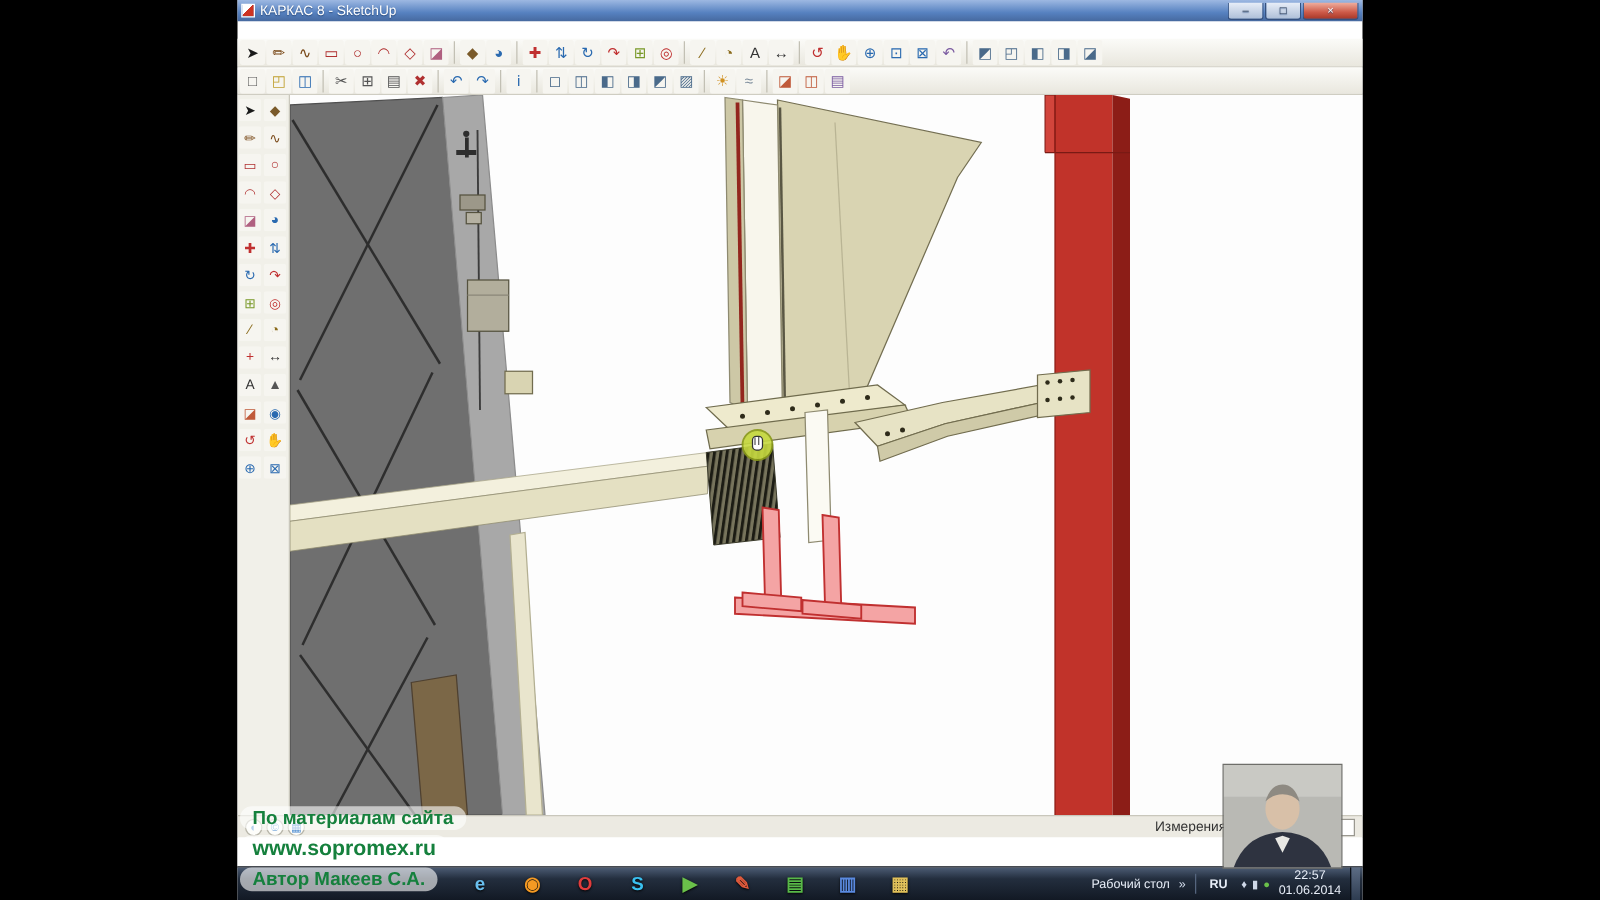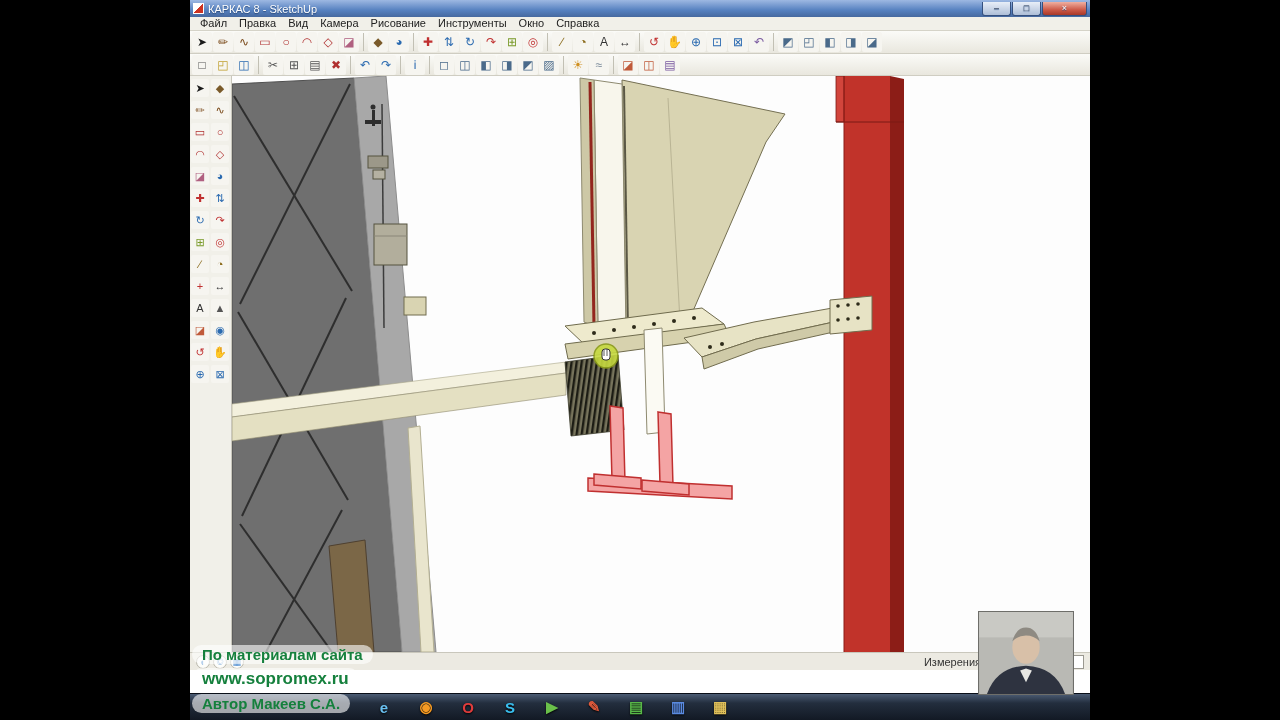--- a/index.html
+++ b/index.html
@@ -93,30 +93,20 @@
     <div class="titlebar">
       <span class="app-icon"></span>
       <span>КАРКАС 8 - SketchUp</span>
       <span class="win-btns">
         <span class="win-btn">–</span>
         <span class="win-btn">□</span>
         <span class="win-btn close">×</span>
       </span>
     </div>
 
-    <div class="menubar" id="menubar">
-        <span class="menu-item">Файл</span>
-        <span class="menu-item">Правка</span>
-        <span class="menu-item">Вид</span>
-        <span class="menu-item">Камера</span>
-        <span class="menu-item">Рисование</span>
-        <span class="menu-item">Инструменты</span>
-        <span class="menu-item">Окно</span>
-        <span class="menu-item">Справка</span>
-      </div>
 
     <div class="toolbar tb1" id="toolbar1">
         <span class="icon-chip" style="color: rgb(26, 26, 26);">➤</span>
         <span class="icon-chip" style="color: rgb(122, 74, 26);">✏</span>
         <span class="icon-chip" style="color: rgb(122, 74, 26);">∿</span>
         <span class="icon-chip" style="color: rgb(176, 48, 48);">▭</span>
         <span class="icon-chip" style="color: rgb(176, 48, 48);">○</span>
         <span class="icon-chip" style="color: rgb(176, 48, 48);">◠</span>
         <span class="icon-chip" style="color: rgb(176, 48, 48);">◇</span>
         <span class="icon-chip" style="color: rgb(176, 96, 128);">◪</span>
@@ -336,20 +326,36 @@
           <span class="ql-icon" style="color: rgb(106, 192, 240);">e</span>
           <span class="ql-icon" style="color: rgb(245, 154, 35);">◉</span>
           <span class="ql-icon" style="color: rgb(224, 60, 60);">O</span>
           <span class="ql-icon" style="color: rgb(58, 192, 240);">S</span>
           <span class="ql-icon" style="color: rgb(106, 192, 74);">▶</span>
           <span class="ql-icon" style="color: rgb(224, 90, 60);">✎</span>
           <span class="ql-icon" style="color: rgb(88, 184, 72);">▤</span>
           <span class="ql-icon" style="color: rgb(90, 138, 224);">▥</span>
           <span class="ql-icon" style="color: rgb(224, 192, 90);">▦</span>
         </span>
+      <span class="tray">
+        <span>Рабочий стол</span>
+        <span class="chevrons">»</span>
+        <span class="tray-divider"></span>
+        <span class="lang-box">RU</span>
+        <span id="tray-icons" style="display:flex;gap:4px;">
+            <span class="tray-icon" style="color: rgb(207, 216, 232);">♦</span>
+            <span class="tray-icon" style="color: rgb(207, 216, 232);">▮</span>
+            <span class="tray-icon" style="color: rgb(106, 192, 74);">●</span>
+          </span>
+        <span class="clock">
+          <span>22:57</span><br>
+          <span>01.06.2014</span>
+        </span>
+        <span class="show-desktop"></span>
+      </span>
     </div>
 
     <div class="webcam">
       <svg viewBox="0 0 96 84">
         <rect width="96" height="84" fill="#b9b9b4"></rect>
         <rect width="96" height="26" fill="#c9c9c4"></rect>
         <path d="M8,84 Q18,56 48,55 Q78,56 88,84 Z" fill="#2e3340"></path>
         <polygon points="42,60 48,72 54,60 48,58" fill="#e8e8e4"></polygon>
         <ellipse cx="48" cy="36" rx="14" ry="17" fill="#d8c0a8"></ellipse>
         <path d="M34,30 Q38,16 48,16 Q58,16 62,30 Q56,24 48,24 Q40,24 34,30 Z" fill="#8e8a82"></path>

